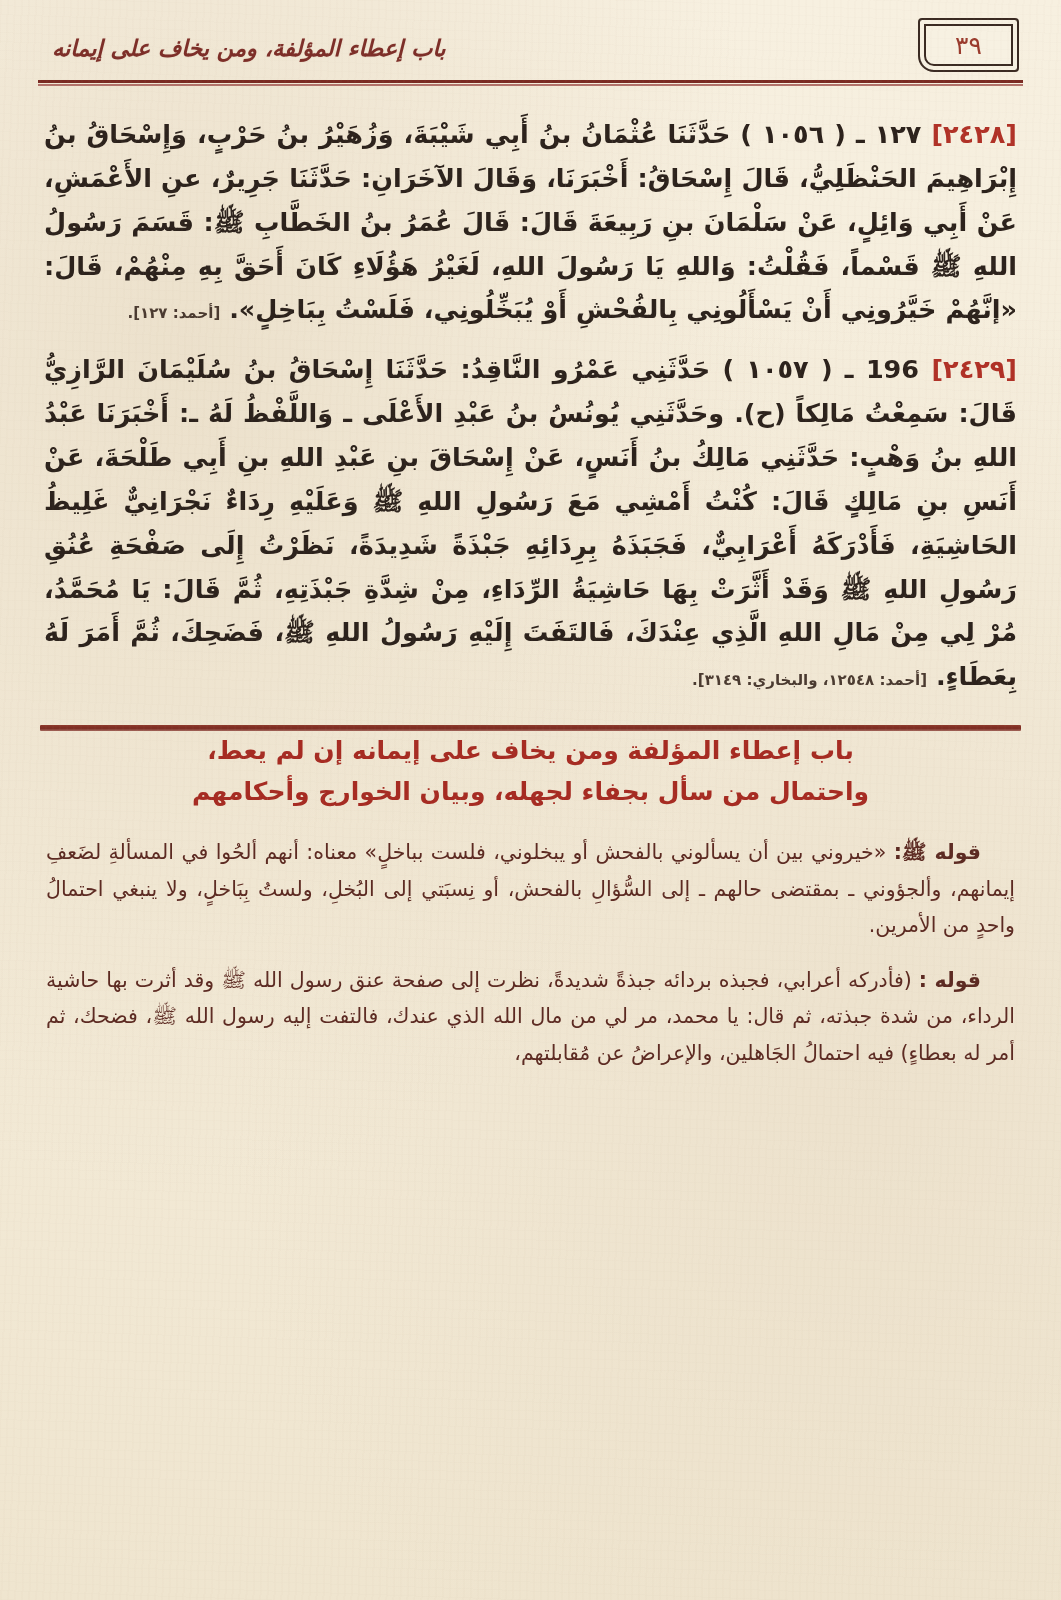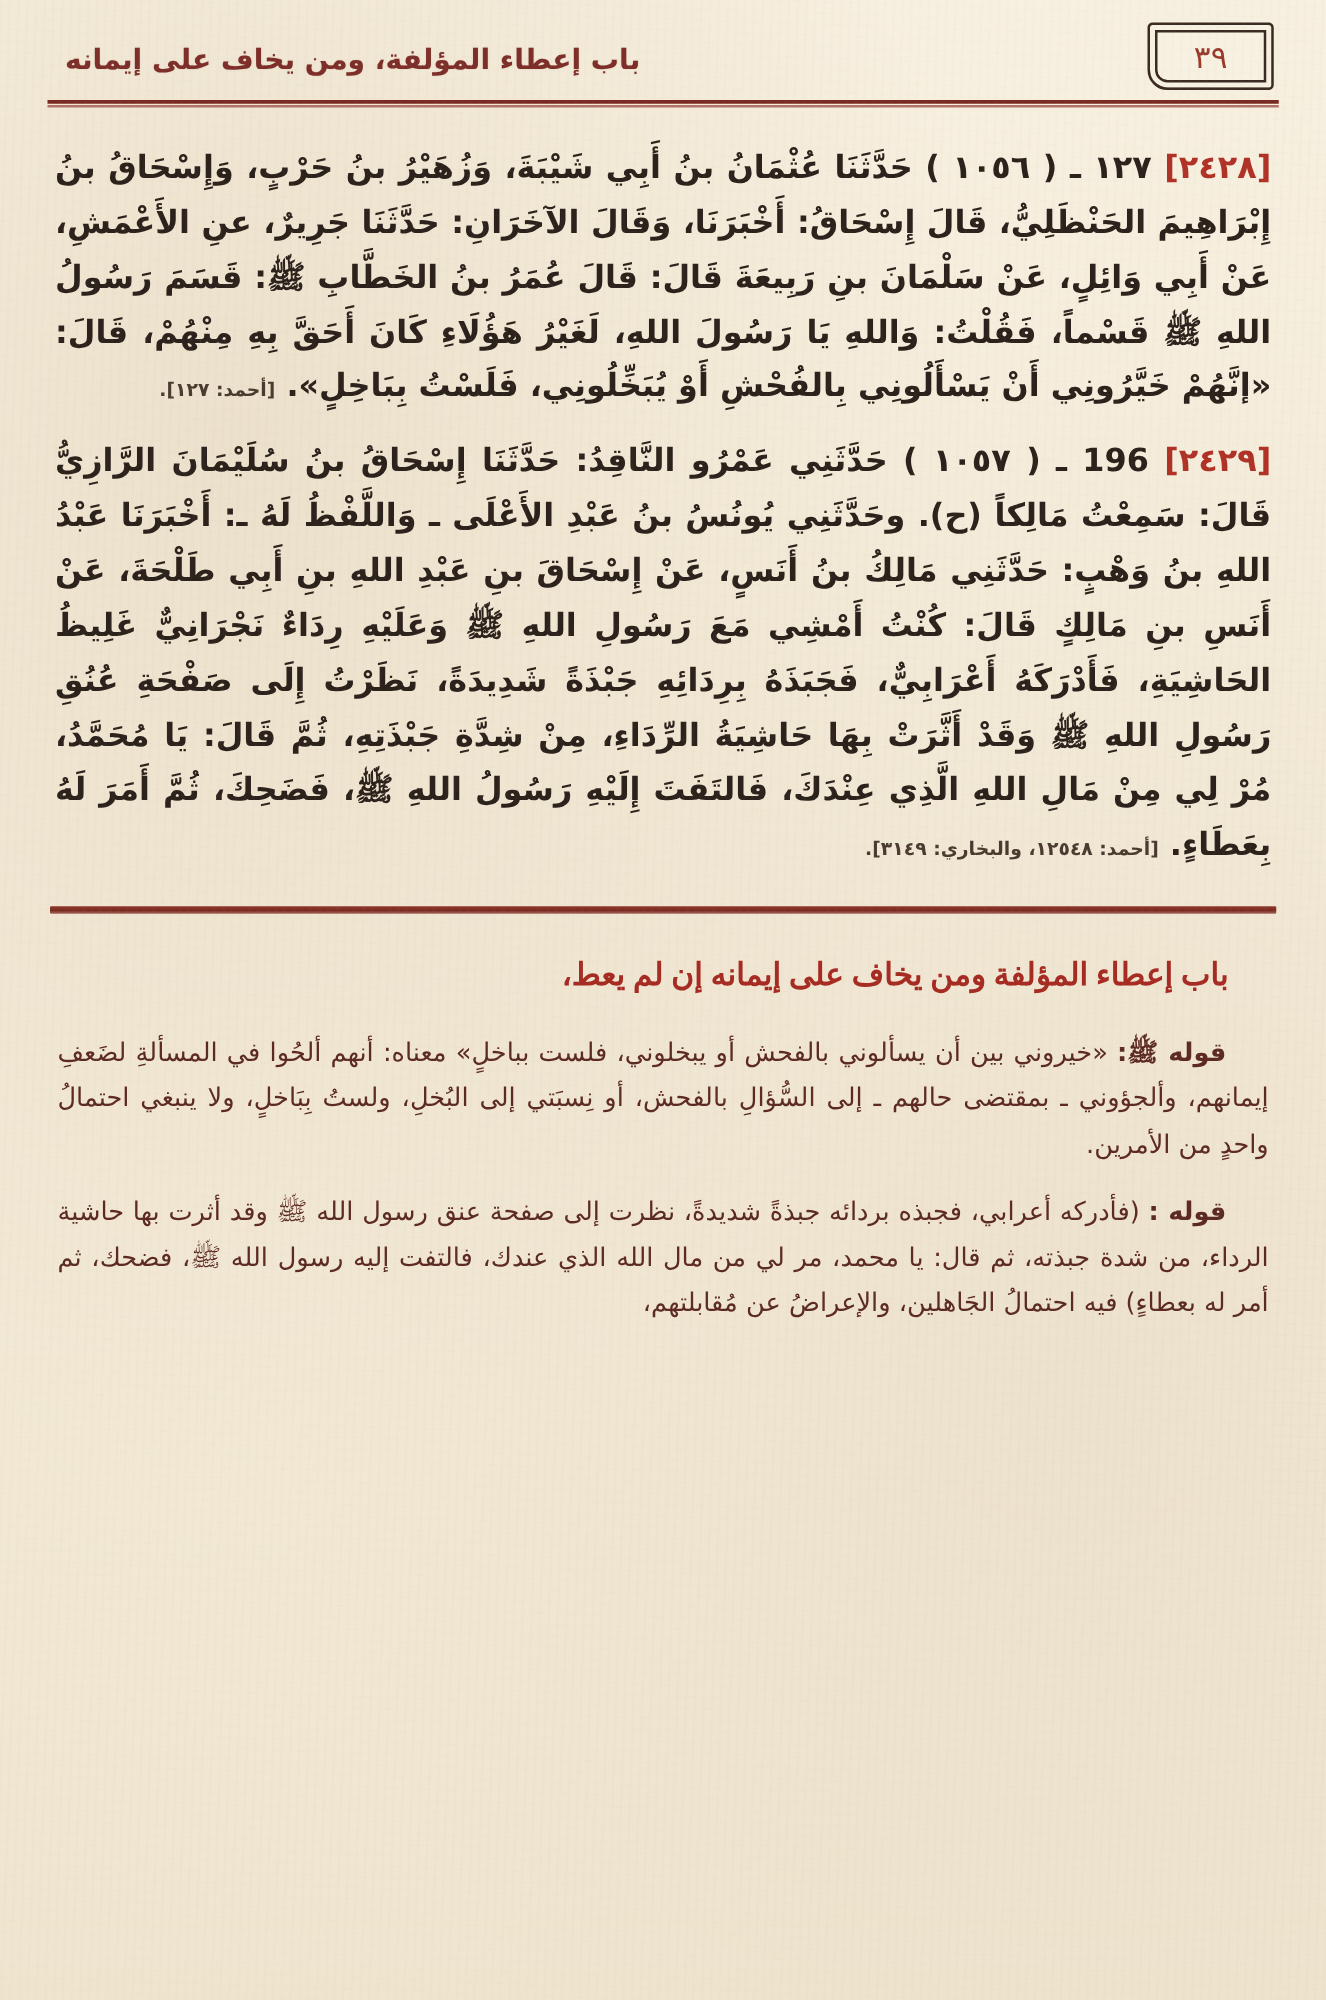--- a/index.html
+++ b/index.html
@@ -48,20 +48,21 @@
   }
   .running-title {
     font-size: 22.5px;
     font-weight: bold;
     color: #7d2e28;
     letter-spacing: 0px;
     margin-left: 12px;
     margin-top: 18px;
     white-space: nowrap;
     text-shadow: 0 0 1px rgba(125,46,40,0.25);
+    font-style: italic;
   }
   .page-num-frame {
     position: relative;
     width: 97px;
     height: 50px;
     margin-top: 12px;
     border: 2.5px solid #3a2a22;
     border-radius: 4px 4px 4px 16px;
     display: flex;
     align-items: center;
@@ -159,27 +160,26 @@
   
   .divider {
     margin: 26px 2px 0 2px;
     height: 6px;
     background: linear-gradient(180deg, #8e3a2c 0%, #7a2a20 55%, #a3675c 100%);
     border-radius: 1px;
   }
 
   
   .comment-heading {
-    margin-top: 30px;
+    text-align: center;
     color: #a62b22;
     font-size: 25px;
     font-weight: bold;
     line-height: 1.62;
     padding: 0 40px;
-    font-family: Liberation Serif, serif;
   }
 
   
   .comment-body {
     margin-top: 22px;
     font-size: 20.5px;
     line-height: 1.78;
     color: #5c2a22;
     text-align: justify;
     padding: 0 8px;
@@ -215,20 +215,21 @@
   <div class="hadith-block">
     <span class="hnum">[٢٤٢٩]</span><span class="hnum-black"> </span><span class="hnum-black">196</span><span class="hnum-black"> ـ </span><span class="hnum-black">( ١٠٥٧ )</span>
     <span>حَدَّثَنِي عَمْرُو النَّاقِدُ: حَدَّثَنَا إِسْحَاقُ بنُ سُلَيْمَانَ الرَّازِيُّ قَالَ: سَمِعْتُ مَالِكاً (ح). وحَدَّثَنِي يُونُسُ بنُ عَبْدِ الأَعْلَى ـ وَاللَّفْظُ لَهُ ـ: أَخْبَرَنَا عَبْدُ اللهِ بنُ وَهْبٍ: حَدَّثَنِي مَالِكُ بنُ أَنَسٍ، عَنْ إِسْحَاقَ بنِ عَبْدِ اللهِ بنِ أَبِي طَلْحَةَ، عَنْ أَنَسِ بنِ مَالِكٍ قَالَ: كُنْتُ أَمْشِي مَعَ رَسُولِ اللهِ ﷺ وَعَلَيْهِ رِدَاءٌ نَجْرَانِيٌّ غَلِيظُ الحَاشِيَةِ، فَأَدْرَكَهُ أَعْرَابِيٌّ، فَجَبَذَهُ بِرِدَائِهِ جَبْذَةً شَدِيدَةً، نَظَرْتُ إِلَى صَفْحَةِ عُنُقِ رَسُولِ اللهِ ﷺ وَقَدْ أَثَّرَتْ بِهَا حَاشِيَةُ الرِّدَاءِ، مِنْ شِدَّةِ جَبْذَتِهِ، ثُمَّ قَالَ: يَا مُحَمَّدُ، مُرْ لِي مِنْ مَالِ اللهِ الَّذِي عِنْدَكَ، فَالتَفَتَ إِلَيْهِ رَسُولُ اللهِ ﷺ، فَضَحِكَ، ثُمَّ أَمَرَ لَهُ بِعَطَاءٍ.</span>
     <span class="src">[أحمد: ١٢٥٤٨، والبخاري: ٣١٤٩].</span>
   </div>
 
   <div class="divider"></div>
 
   <div class="comment-heading">
     <div>باب إعطاء المؤلفة ومن يخاف على إيمانه إن لم يعط،</div>
+    <div>واحتمال من سأل بجفاء لجهله، وبيان الخوارج وأحكامهم</div>
   </div>
 
   <div class="comment-body">
     <p><span class="lead">قوله ﷺ:</span><span> «خيروني بين أن يسألوني بالفحش أو يبخلوني، فلست بباخلٍ» معناه: أنهم ألحُوا في المسألةِ لضَعفِ إيمانهم، وألجؤوني ـ بمقتضى حالهم ـ إلى السُّؤالِ بالفحش، أو نِسبَتي إلى البُخلِ، ولستُ بِبَاخلٍ، ولا ينبغي احتمالُ واحدٍ من الأمرين.</span></p>
     <p><span class="lead">قوله :</span><span> (فأدركه أعرابي، فجبذه بردائه جبذةً شديدةً، نظرت إلى صفحة عنق رسول الله ﷺ وقد أثرت بها حاشية الرداء، من شدة جبذته، ثم قال: يا محمد، مر لي من مال الله الذي عندك، فالتفت إليه رسول الله ﷺ، فضحك، ثم أمر له بعطاءٍ) فيه احتمالُ الجَاهلين، والإعراضُ عن مُقابلتهم،</span></p>
   </div>
 
 </div>
 
 </body></html>

